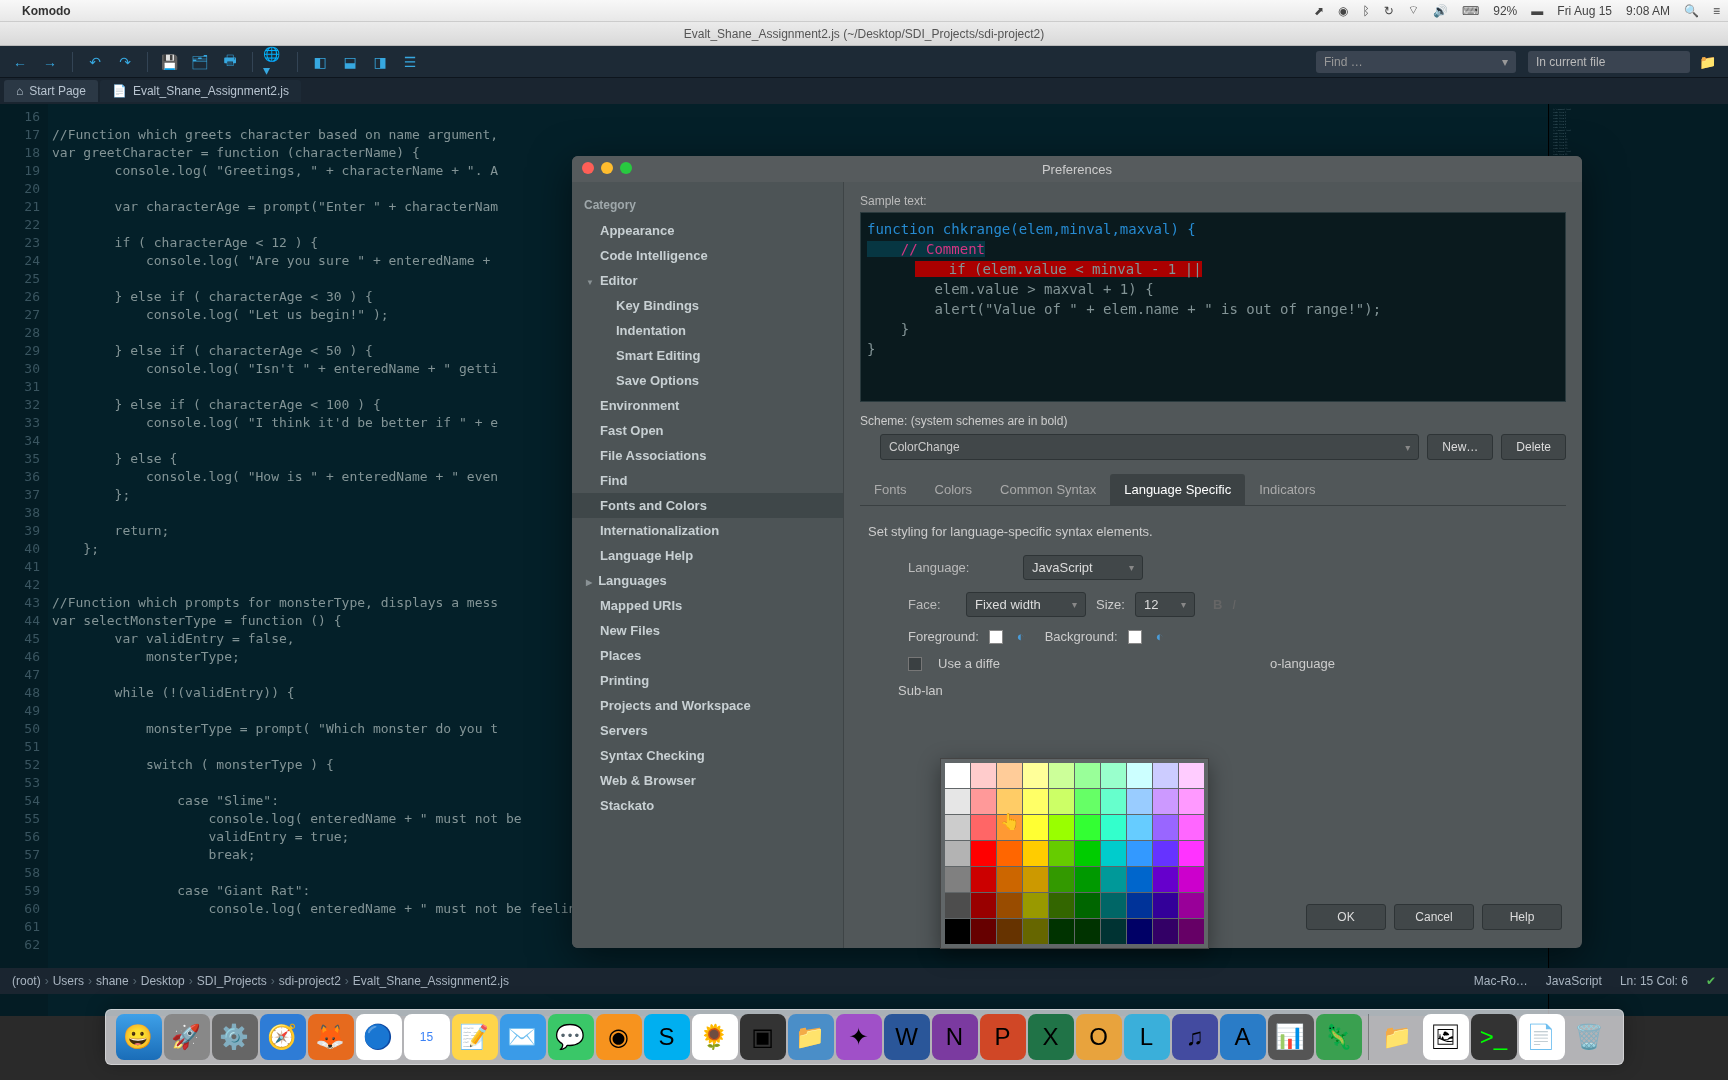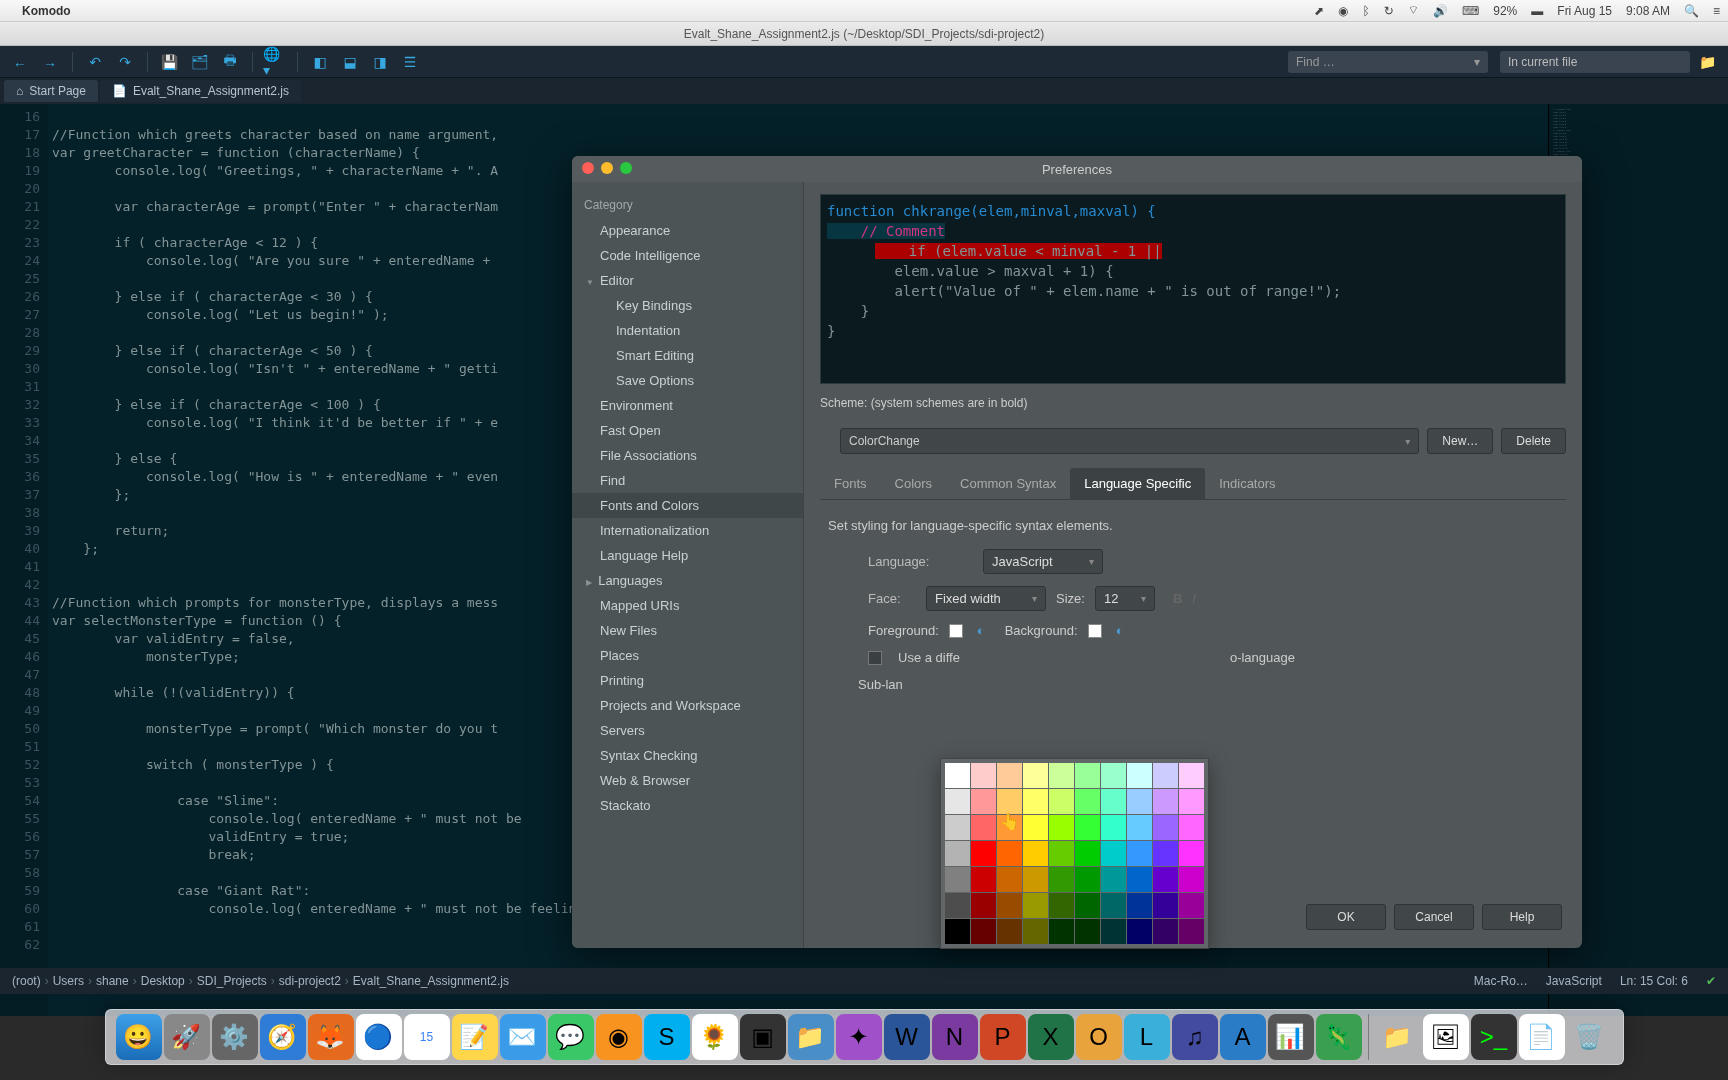--- a/index.html
+++ b/index.html
@@ -15,21 +15,21 @@
   
   
   .window-title { height: 24px; background: linear-gradient(#ebebeb, #d9d9d9); display: flex; align-items: center; justify-content: center; font-size: 12px; color: #555; border-bottom: 1px solid #bbb; position: relative; }
   
   
   .toolbar { height: 32px; background: #1d2a36; display: flex; align-items: center; padding: 0 8px; gap: 6px; border-bottom: 1px solid #0d151d; }
   .toolbar-btn { width: 24px; height: 24px; display: flex; align-items: center; justify-content: center; color: #37a8e0; cursor: pointer; font-size: 14px; }
   .toolbar-sep { width: 1px; height: 20px; background: #334455; margin: 0 4px; }
   .toolbar-spacer { flex: 1; }
   .find-box { background: #3a4451; padding: 4px 8px; border-radius: 3px; color: #999; width: 200px; display: flex; align-items: center; justify-content: space-between; margin-right: 6px; }
-  .in-file-box { background: #3a4451; padding: 4px 8px; border-radius: 3px; color: #bbb; width: 190px; }
+  .in-file-box { background: #3a4451; padding: 4px 8px; border-radius: 3px; color: #bbb; width: 162px; }
   
   
   .tabbar { height: 26px; background: #1a2530; display: flex; align-items: center; padding: 0 4px; }
   .tab { padding: 4px 12px; color: #b8c4d0; background: #2b3845; margin-right: 2px; border-radius: 3px 3px 0 0; display: flex; align-items: center; gap: 6px; cursor: pointer; }
   .tab.active { background: #1d2a36; }
   
   
   .editor-wrap { display: flex; height: 912px; }
   .editor { flex: 1; background: #042029; position: relative; display: flex; font-family: "Consolas", monospace; font-size: 13px; }
   .gutter { width: 48px; background: #041c24; color: #3a5560; text-align: right; padding: 4px 8px 0 0; line-height: 18px; }
@@ -41,35 +41,35 @@
   .minimap-content { font-size: 2px; color: #4a6570; padding: 4px; line-height: 3px; font-family: monospace; white-space: pre; overflow: hidden; }
   
   
   .prefs { position: absolute; top: 156px; left: 572px; width: 1010px; height: 792px; background: #515759; border-radius: 6px; box-shadow: 0 10px 40px rgba(0,0,0,0.5); color: #d8d8d8; overflow: hidden; }
   .prefs-title { height: 26px; display: flex; align-items: center; justify-content: center; position: relative; background: #565b5d; font-size: 13px; color: #ccc; }
   .traffic { position: absolute; left: 10px; top: 6px; display: flex; gap: 7px; }
   .traffic span { width: 12px; height: 12px; border-radius: 50%; display: inline-block; }
   .t-red { background: #ff5f57; } .t-yellow { background: #ffbd2e; } .t-green { background: #28c940; }
   
   .prefs-body { display: flex; height: calc(100% - 26px); }
-  .prefs-sidebar { width: 232px; background: #4d5456; padding: 10px 0; overflow-y: auto; border-right: 1px solid #3e4446; }
+  .prefs-sidebar { width: 272px; background: #4d5456; padding: 10px 0; overflow-y: auto; border-right: 1px solid #3e4446; font-weight: bold; }
   .cat-header { padding: 6px 12px; color: #9fa8ab; font-size: 12px; }
   .cat-item { padding: 5px 12px 5px 28px; color: #c8d0d3; cursor: pointer; font-size: 13px; }
   .cat-item.sub { padding-left: 44px; }
   .cat-item.selected { background: #3f4749; }
   .cat-item.expandable::before { content: "▶"; font-size: 8px; color: #8a9295; margin-right: 6px; margin-left: -14px; }
   .cat-item.expanded::before { content: "▼"; font-size: 8px; color: #8a9295; margin-right: 6px; margin-left: -14px; }
   
   .prefs-main { flex: 1; padding: 12px 16px; overflow: hidden; position: relative; }
   .sample-label { font-size: 12px; color: #bbb; margin-bottom: 4px; }
   .sample-box { background: #0a1a1e; border: 1px solid #2a3a3e; height: 190px; padding: 6px; font-family: monospace; font-size: 14px; line-height: 20px; white-space: pre; color: #839496; overflow: hidden; }
   .sample-box .hl-red { background: #a00; margin-left: 48px; }
   
   .scheme-row { margin-top: 12px; font-size: 12px; color: #ccc; }
-  .scheme-select-row { display: flex; gap: 8px; margin-top: 18px; padding-left: 20px; }
+  .scheme-select-row { display: flex; gap: 8px; margin-top: 6px; padding-left: 20px; }
   .dropdown { background: #414749; border: 1px solid #2e3436; padding: 5px 8px; border-radius: 3px; flex: 1; display: flex; justify-content: space-between; align-items: center; color: #ccc; cursor: pointer; }
   .dropdown::after { content: "▾"; font-size: 10px; color: #888; }
   .btn { background: #414749; border: 1px solid #2e3436; padding: 5px 14px; border-radius: 3px; color: #ddd; cursor: pointer; }
   
   .pref-tabs { display: flex; margin-top: 14px; border-bottom: 1px solid #3a4042; }
   .pref-tab { padding: 8px 14px; color: #aaa; cursor: pointer; font-size: 13px; }
   .pref-tab.active { background: #3c4244; color: #fff; border-radius: 3px 3px 0 0; }
   
   .tab-content { padding: 18px 8px; font-size: 13px; color: #ccc; }
   .form-row { display: flex; align-items: center; margin-bottom: 12px; gap: 10px; margin-left: 40px; }
@@ -480,20 +480,21 @@
           <div class="cat-item">Places</div>
           <div class="cat-item">Printing</div>
           <div class="cat-item">Projects and Workspace</div>
           <div class="cat-item">Servers</div>
           <div class="cat-item">Syntax Checking</div>
           <div class="cat-item">Web &amp; Browser</div>
           <div class="cat-item">Stackato</div>
         </div>
     </div>
     <div class="prefs-main">
+      <div class="sample-label">Sample text:</div>
       <div class="sample-box"><span style="color:#268bd2">function chkrange(elem,minval,maxval) {</span>
 <span style="color:#d33682;background:#073642">    // Comment</span>
 <span class="hl-red">    if (elem.value &lt; minval - 1 ||</span>
 <span>        elem.value &gt; maxval + 1) {</span>
 <span>        alert("Value of " + elem.name + " is out of range!");</span>
 <span>    }</span>
 <span>}</span></div>
 
       <div class="scheme-row">Scheme: (system schemes are in bold)</div>
       <div class="scheme-select-row">

